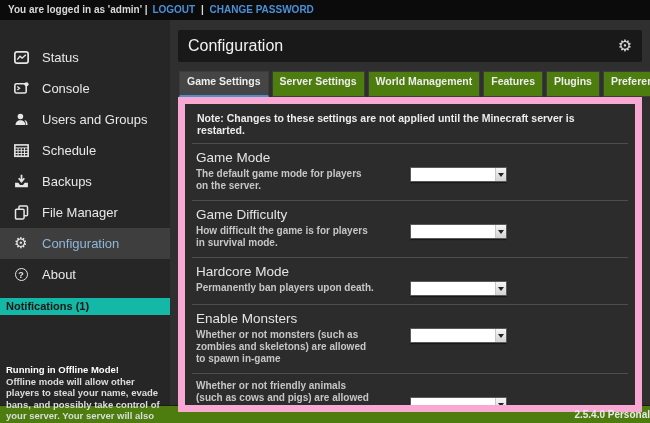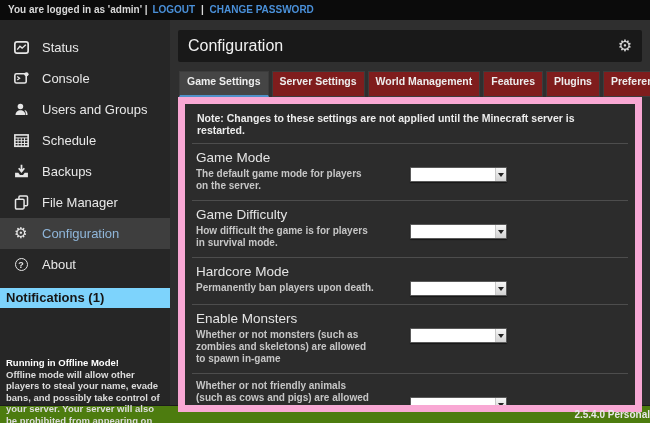--- a/index.html
+++ b/index.html
@@ -16,58 +16,58 @@
     padding-left: 8px; font-size: 10px; font-weight: bold; color: #d8d8d8;
     white-space: nowrap;
   }
   .top-bar a { color: #4a90d9; text-decoration: none; font-weight: bold; margin: 16px 2px; cursor: pointer; }
   .top-bar .sep { color: #d8d8d8; margin: 0 1px; }
 
   
   .app { display: flex; height: 385px; }
 
   
-  .sidebar { width: 170px; background: #262626; padding-top: 12px; flex: none; }
+  .sidebar { width: 170px; background: #262626; padding-top: 22px; flex: none; }
   .nav-item {
     height: 31px; display: flex; align-items: center; gap: 13px;
     padding-left: 13px; font-size: 13px; color: #e8e8e8; cursor: pointer;
   }
   .nav-item .nav-icon { width: 16px; height: 16px; display: flex; align-items: center; justify-content: center; flex: none; }
   .nav-item.active { background: #3e3e3e; color: #8fb6da; }
   .gear-glyph { font-size: 15px; line-height: 15px; color: #e6e6e6; font-family: "DejaVu Sans", sans-serif; }
   .qcircle {
     width: 13px; height: 13px; border: 1.5px solid #e6e6e6; border-radius: 50%;
     display: flex; align-items: center; justify-content: center;
     font-size: 9px; font-weight: bold; color: #e6e6e6;
   }
 
   .notifications { margin-top: 8px; }
   .notif-header {
-    background: #7dd3fc; color: #161616; font-size: 13px; font-weight: bold;
+    background: #14b8a6; color: #161616; font-size: 11px; font-weight: bold;
     padding: 2px 6px 3px;
   }
   .notif-body {
     padding: 5px 6px; font-size: 9.5px; font-weight: bold;
     color: #dcdcdc; line-height: 11.5px;
   }
   .notif-title { color: #ffffff; margin-top: 44px; }
 
   
   .main { flex: 1; padding: 10px 8px 0 8px; min-width: 0; }
   .main-header {
     background: #191919; height: 32px; border-radius: 2px;
     display: flex; align-items: center; justify-content: space-between;
     padding: 0 10px;
   }
   .main-title { font-size: 16px; color: #f2f2f2; }
   .header-gear { background: none; border: none; cursor: pointer; color: #d6d6d6; font-size: 16px; line-height: 16px; font-family: "DejaVu Sans", sans-serif; }
 
   .tabs { display: flex; gap: 3px; margin-top: 9px; padding-left: 1px; }
   .tab {
-    background: #7f1d1d; border: 1px solid #3c3c3c;
+    background: #4d7c0f; border: 1px solid #3c3c3c;
     font-size: 10.5px; font-weight: bold; color: #ededed;
     padding: 3px 7px 4px; cursor: pointer; white-space: nowrap;
   }
   .tab.active { background: #454545; border-bottom: 2px solid #4f90c8; padding-bottom: 8px; }
 
   .panel {
     border: 7px solid #f9a8d4; background: #2c2c2c;
     height: 315px; overflow: hidden;
   }
   .note {

